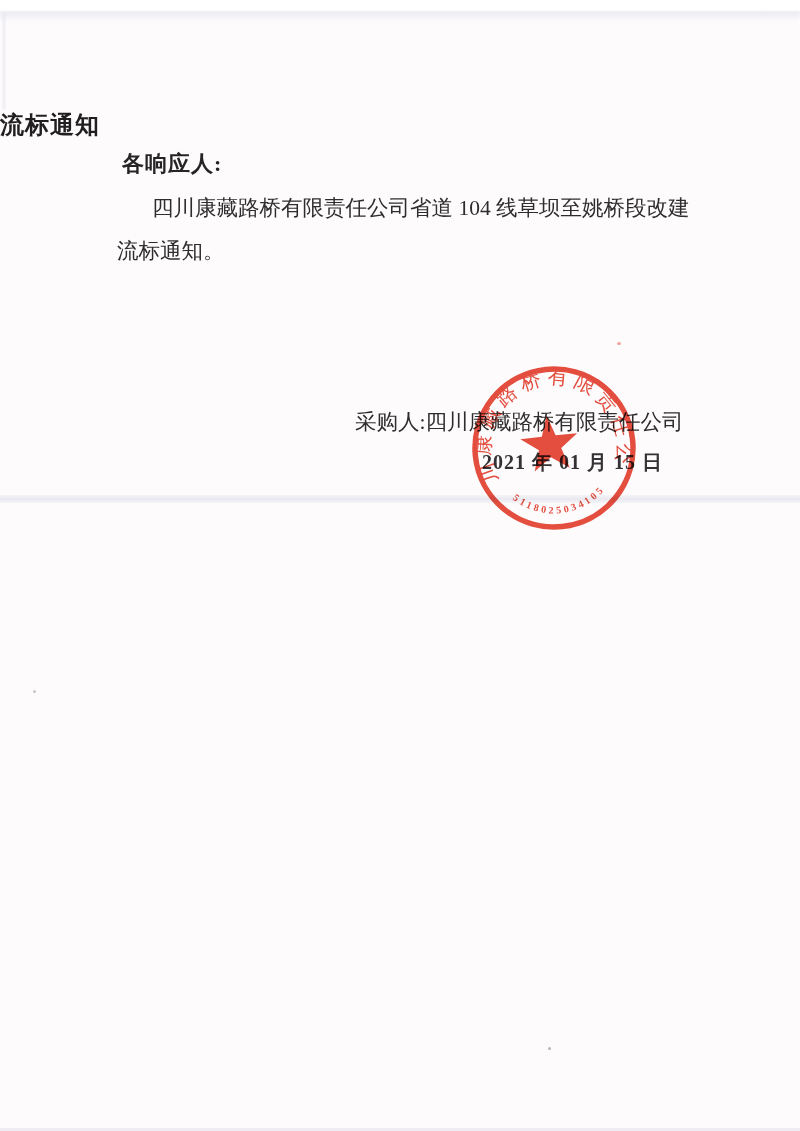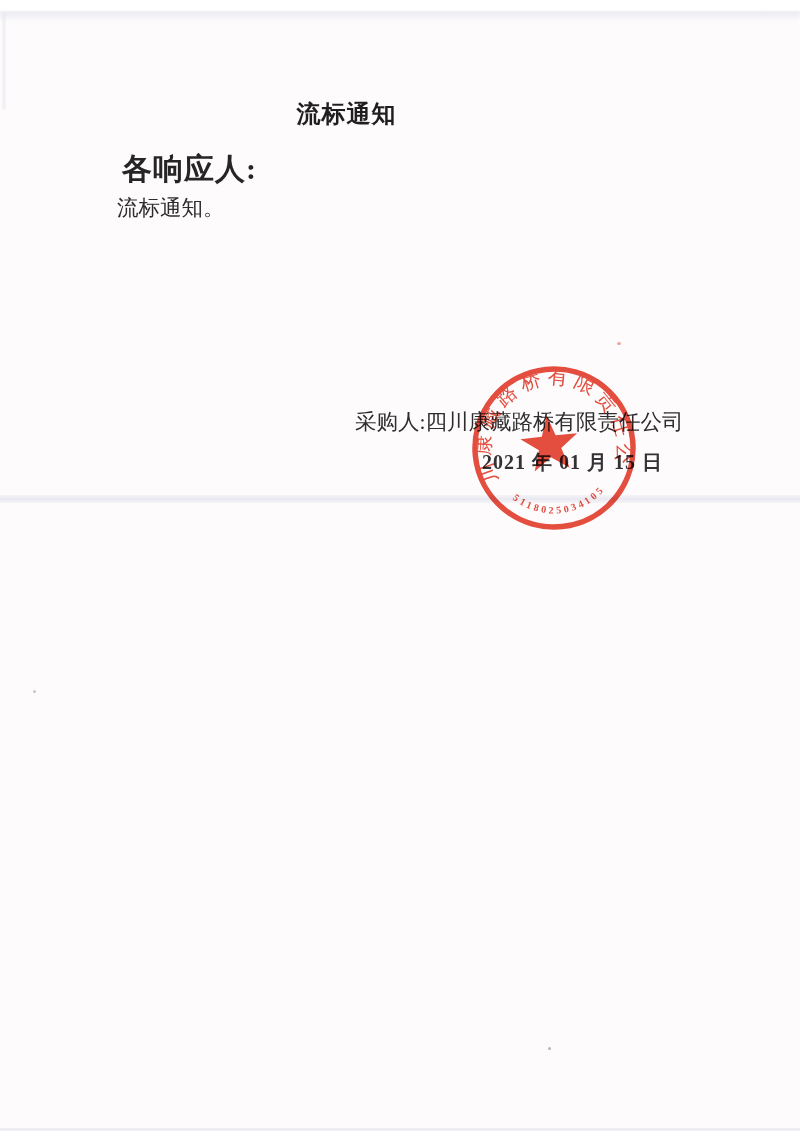--- a/index.html
+++ b/index.html
@@ -20,27 +20,27 @@
   .scan-midline{position:absolute;left:0;top:495px;width:800px;height:8px;
     background:linear-gradient(to bottom,#f5f4f8,#e9e8ef 50%,#f5f4f8);filter:blur(0.6px);}
   .scan-left{position:absolute;left:3px;top:13px;width:2px;height:96px;background:#e8e7ed;filter:blur(0.8px);}
   .scan-bottom{position:absolute;left:0;bottom:0;width:800px;height:3px;background:#efedf3;}
   .speck-a{position:absolute;left:33px;top:690px;width:3px;height:3px;border-radius:50%;background:#cac5cd;}
   .speck-b{position:absolute;left:548px;top:1047px;width:3px;height:3px;border-radius:50%;background:#b9b3bc;}
   .speck-red{position:absolute;left:617px;top:342px;width:4px;height:3px;border-radius:50%;background:#f0a49e;}
 
   
   .title{
-    position:absolute;left:0;top:98px;width:693px;
-    text-align:center;font-size:24px;font-weight:bold;color:#201e1f;
+    position:absolute;left:0;top:109px;width:693px;
+    font-size:24px;font-weight:bold;color:#201e1f;
     letter-spacing:1px;
   }
   .salutation{
     position:absolute;left:122px;top:149px;
-    font-size:30px;font-weight:bold;color:#262425;letter-spacing:1px;
+    font-size:22px;font-weight:bold;color:#262425;letter-spacing:1px;
   }
   .body-text{
     position:absolute;left:117px;top:187px;width:600px;
     font-size:21.5px;line-height:43px;color:#2e2c2d;
   }
   .body-line{white-space:nowrap;}
   .body-line.indent{padding-left:35px;}
 
   .purchaser-line{
     position:absolute;left:355px;top:407px;
@@ -72,20 +72,21 @@
   <div class="scan-bottom"></div>
   <div class="speck-a"></div>
   <div class="speck-b"></div>
   <div class="speck-red"></div>
 
   <div class="title">流标通知</div>
 
   <div class="salutation">各响应人:</div>
 
   <div class="body-text">
+    <div class="body-line indent">四川康藏路桥有限责任公司省道 104 线草坝至姚桥段改建</div>
     <div class="body-line">流标通知。</div>
   </div>
 
   <div class="purchaser-line">采购人:四川康藏路桥有限责任公司</div>
   <div class="date-line">2021 年 01 月 15 日</div>
 
   <svg class="seal" viewBox="-95 -95 190 190" xmlns="http://www.w3.org/2000/svg">
     <defs>
       <path id="ring-path" d="M -52 37 A 64 64 0 1 1 52 37" fill="none"></path>
       <path id="num-path" d="M -60 27 A 66 66 0 0 0 60 27" fill="none"></path>

